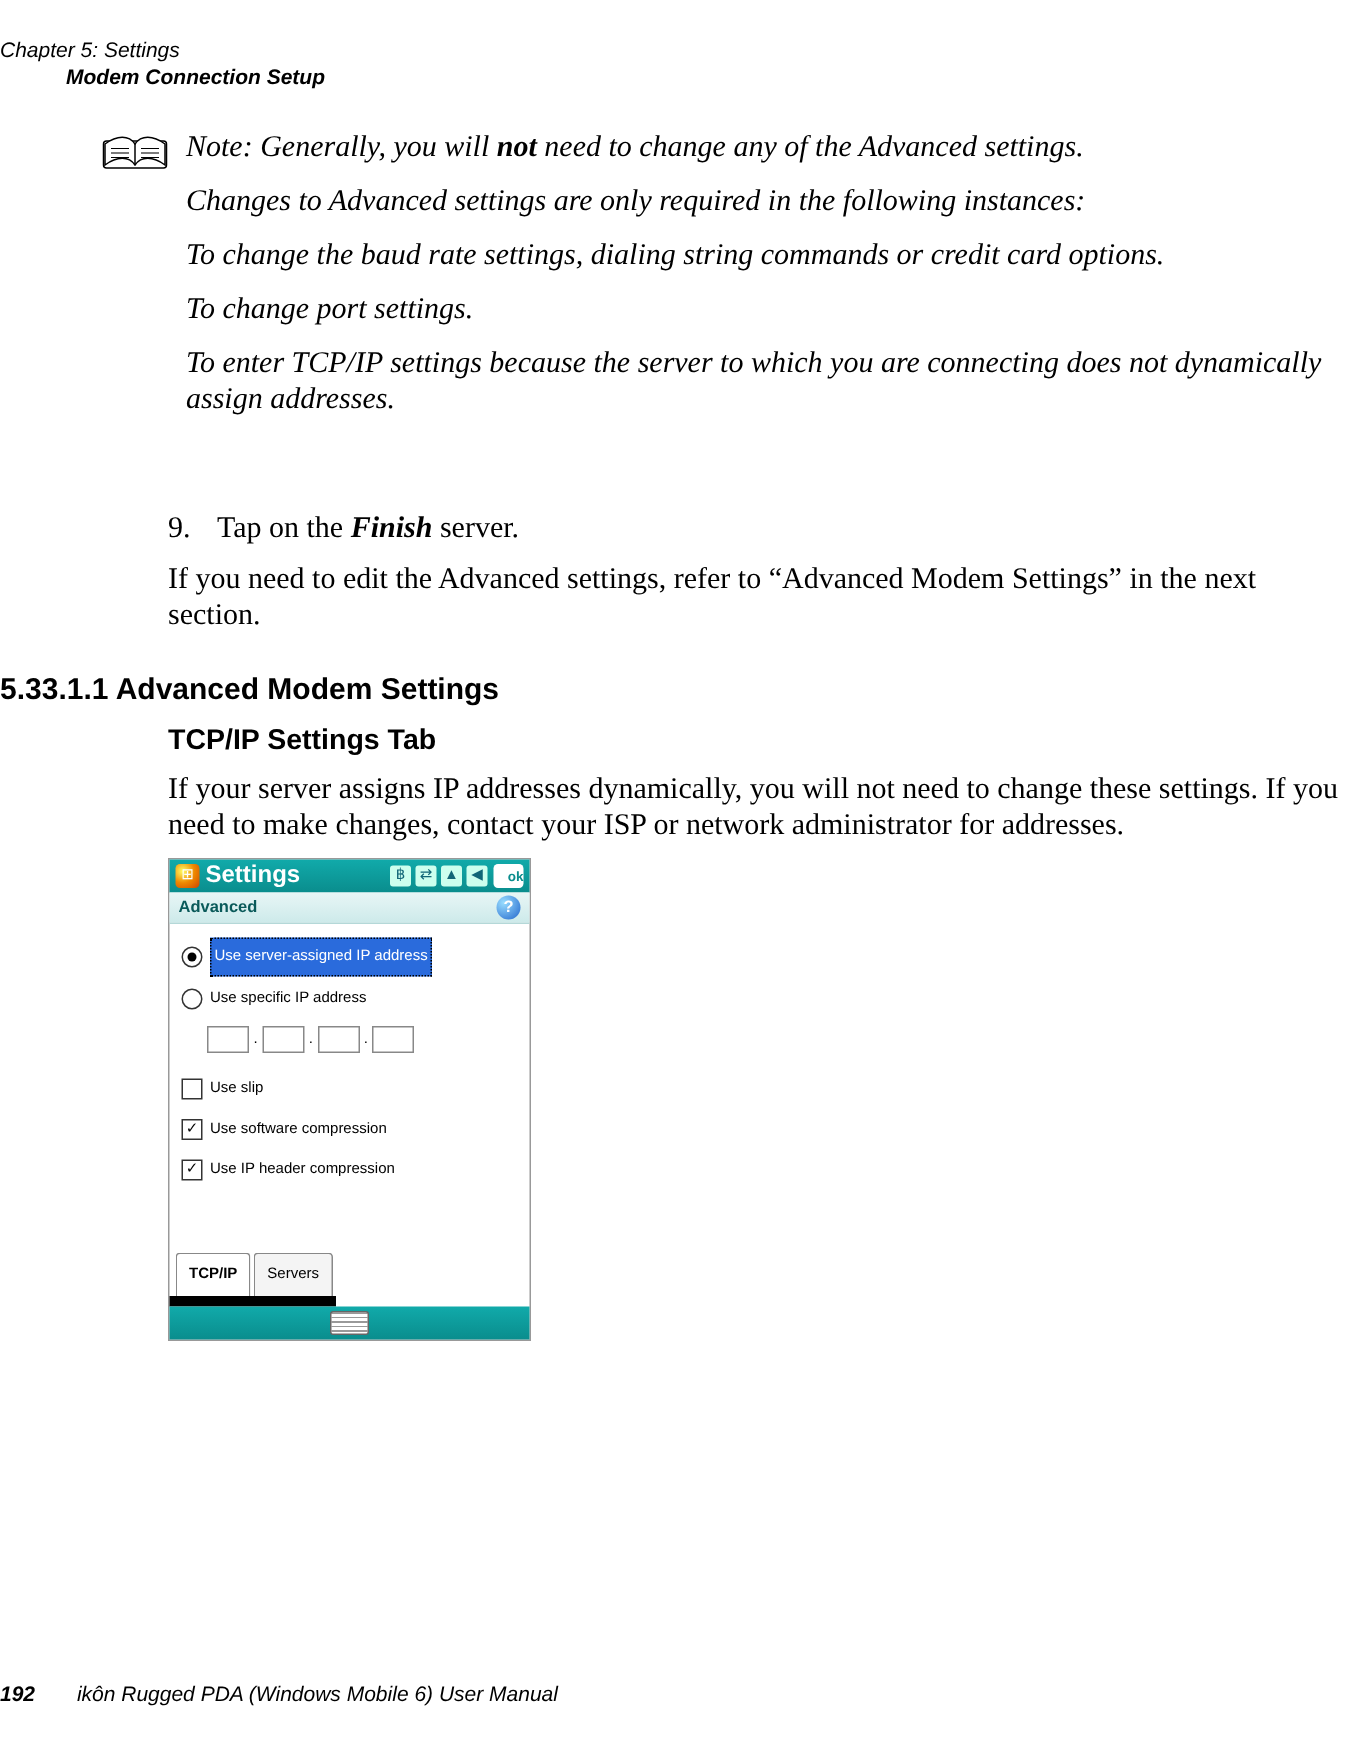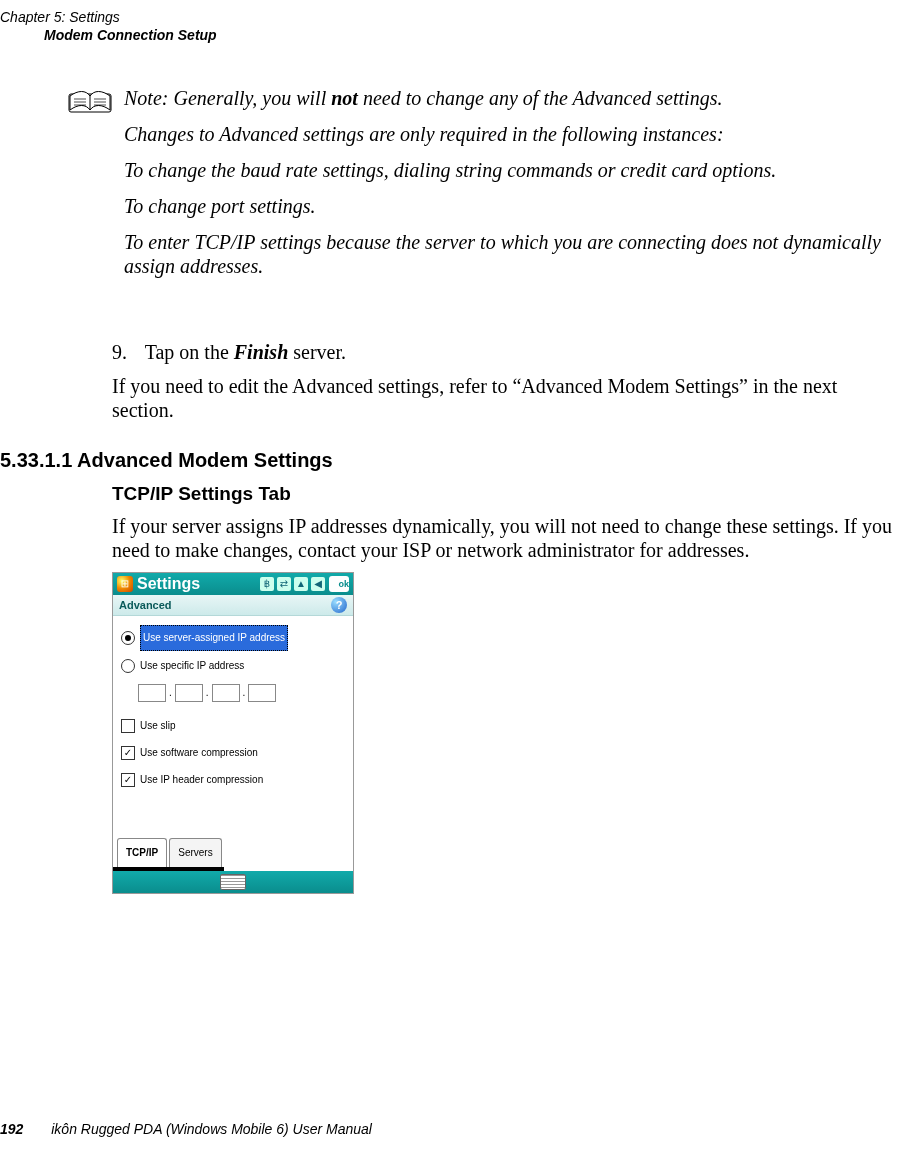--- a/index.html
+++ b/index.html
@@ -13,21 +13,21 @@
     position: relative;
   }
   .page {
     position: relative;
     width: 911px;
     height: 1161px;
   }
   .hdr-left {
     position: absolute;
     left: 0px;
-    top: 8px;
+    top: 24px;
     font-family: "Trebuchet MS", "Segoe UI", Arial, sans-serif;
     font-style: italic;
     font-size: 14px;
     line-height: 18px;
   }
   .hdr-chapter { font-weight: 400; }
   .hdr-sub { font-weight: 700; padding-left: 44px; }
 
   .note-block {
     position: absolute;
@@ -154,21 +154,21 @@
     display: flex; align-items: center;
   }
   .wm-oct {
     width: 26px; height: 16px; border: 1px solid #888; background: #fff; margin-right: 0;
   }
   .wm-dot { margin: 0 3px; }
   .dev-tabs {
     position: absolute; left: 0; bottom: 22px; height: 20px;
     display: flex; align-items: flex-end;
     padding-left: 4px;
-    border-bottom: 4px solid #000000;
+    border-bottom: 7px solid #000000;
   }
   .dev-tab {
     border: 1px solid #888; border-bottom: none;
     padding: 2px 8px; margin-right: 2px;
     background: #f4f4f4; font-size: 10px;
     border-radius: 3px 3px 0 0;
   }
   .dev-tab.active { background: #fff; font-weight: 700; }
   .dev-bottombar {
     position: absolute; left: 0; bottom: 0; right: 0; height: 22px;

